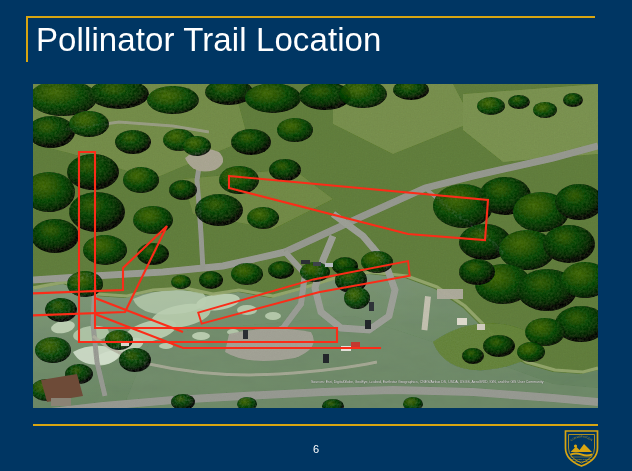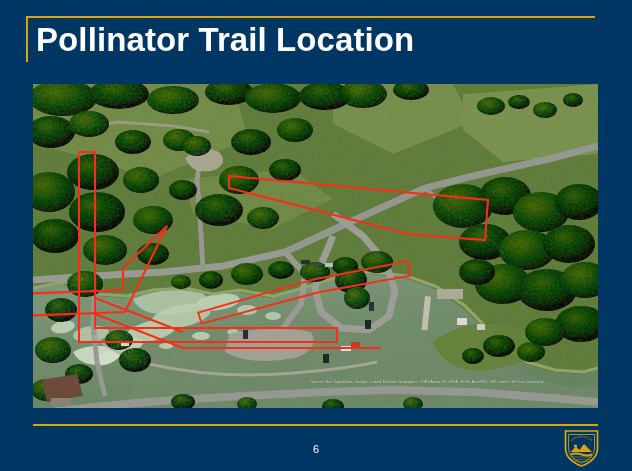--- a/index.html
+++ b/index.html
@@ -34,21 +34,21 @@
     height: 46px;
     background: #d8a511;
   }
   #page-title {
     position: absolute;
     left: 36px;
     top: 20px;
     font-size: 33px;
     line-height: 40px;
     color: #ffffff;
-    font-weight: 700;
+    font-weight: 400;
     letter-spacing: 0.1px;
     white-space: nowrap;
   }
   
   #map-figure {
     position: absolute;
     left: 33px;
     top: 84px;
     width: 565px;
     height: 324px;

